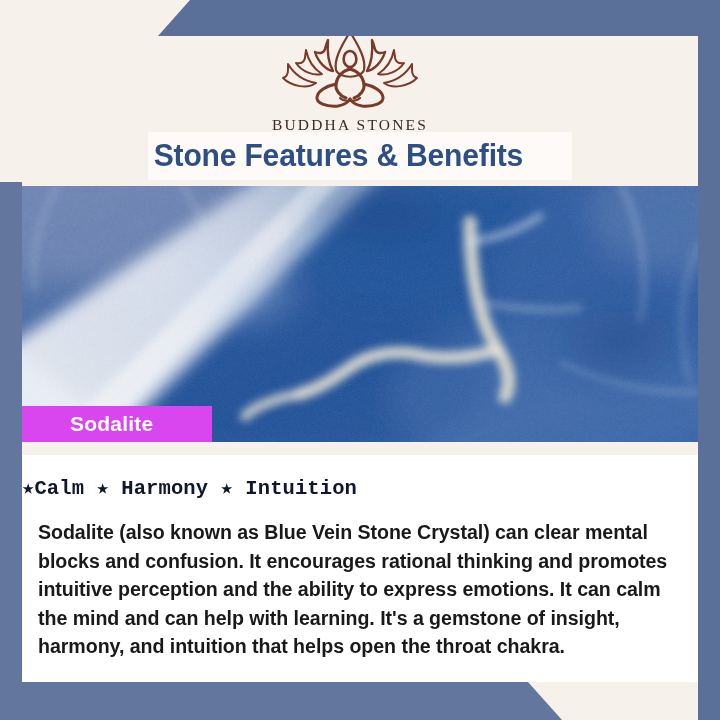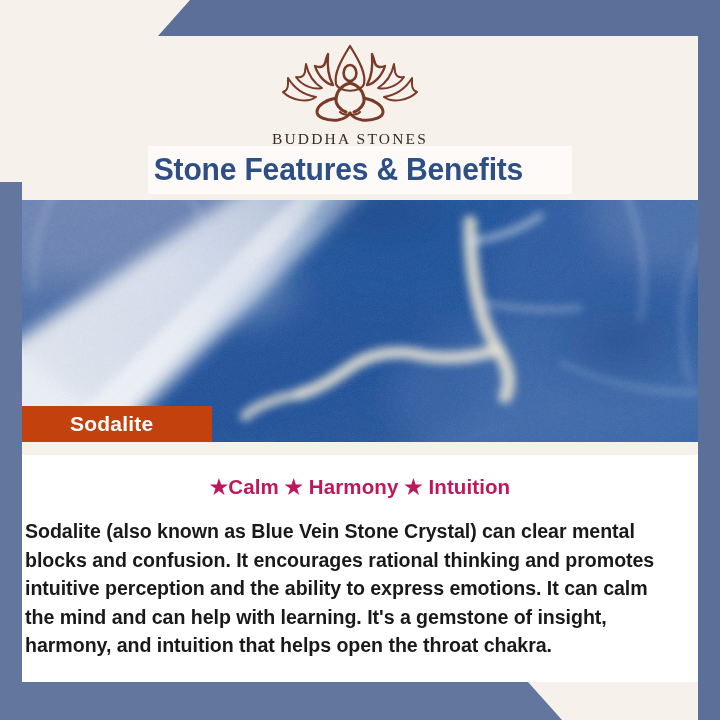--- a/index.html
+++ b/index.html
@@ -65,21 +65,21 @@
     bottom: 0;
     width: 720px;
     height: 38px;
     background: #f7f1ec;
     z-index: 3;
   }
 
   
   .header {
     position: absolute;
-    top: 18px;
+    top: 4px;
     left: 0;
     width: 700px;
     height: 182px;
     background: #f7f1ec;
     z-index: 2;
   }
   .logo-wrap {
     position: absolute;
     top: 22px;
     left: 0;
@@ -132,21 +132,21 @@
     z-index: 1;
   }
   .stone-photo svg { display: block; }
 
   .stone-label {
     position: absolute;
     left: 22px;
     top: 406px;
     width: 190px;
     height: 36px;
-    background: #c2410c;
+    background: #d946ef;
     z-index: 6;
     display: flex;
     align-items: center;
   }
   .stone-label span {
     margin-left: 48px;
     color: #ffffff;
     font-family: "Liberation Sans Narrow", "Liberation Sans", sans-serif;
     font-weight: bold;
     font-size: 21px;
@@ -158,29 +158,29 @@
     position: absolute;
     left: 22px;
     top: 455px;
     width: 676px;
     height: 227px;
     background: #ffffff;
     z-index: 2;
   }
   .keywords {
     margin: 20px 0 0 0;
-    text-align: center;
-    font-family: Liberation Sans, sans-serif;
+    text-align: left;
+    font-family: Liberation Mono, monospace;
     font-weight: bold;
     font-size: 20.5px;
-    color: #be185d;
+    color: #0f172a;
     letter-spacing: 0.1px;
   }
   .body-copy {
-    margin: 18px 16px 0 3px;
+    margin: 18px 16px 0 16px;
     font-family: "Liberation Sans Narrow", "Liberation Sans", sans-serif;
     font-weight: bold;
     font-size: 19.6px;
     line-height: 28.5px;
     color: #191919;
     text-align: left;
     letter-spacing: -0.05px;
   }
 </style>
 </head>

